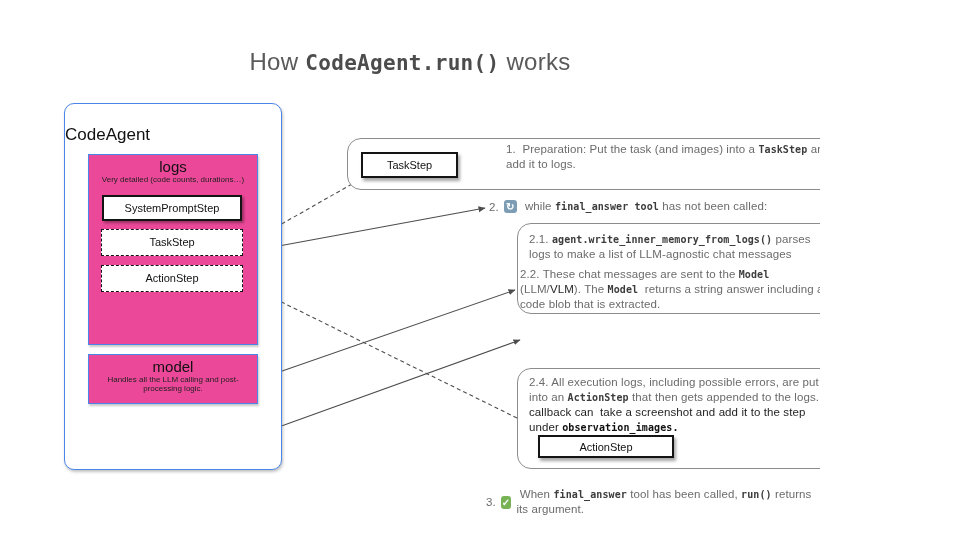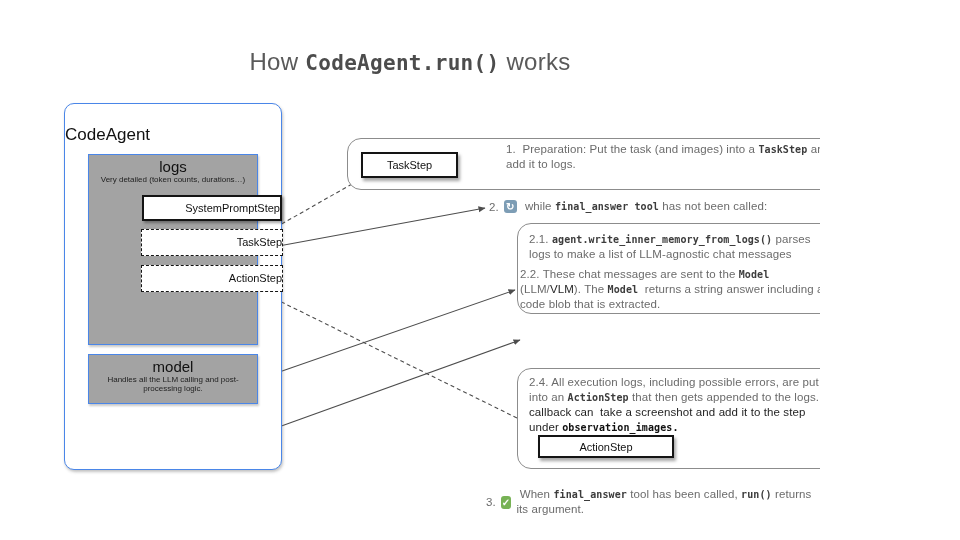--- a/index.html
+++ b/index.html
@@ -22,31 +22,31 @@
   .ln  { stroke:#4d4d4d; stroke-width:1.1; fill:none; }
   .dash{ stroke-dasharray:4 3; }
   
   .agent-box {
     position:absolute; left:64px; top:103px; width:218px; height:367px;
     border:1.6px solid #4a86e8; border-radius:10px; background:#fff;
     box-shadow:1px 2px 3px rgba(120,120,120,.45);
   }
   .agent-title { text-align:left; margin-top:21px; font-size:17px; color:#111; }
   .panel {
-    position:absolute; background:#a3a3a3; border:1.5px solid #4a86e8;
+    position:absolute; background:#ec4899; border:1.5px solid #4a86e8;
     box-shadow:1px 2px 2px rgba(120,120,120,.4);
   }
   .logs-box  { left:23px; top:50px;  width:170px; height:191px; }
   .model-box { left:23px; top:250px; width:170px; height:50px; }
   .tools-box { left:23px; top:310px; width:170px; height:44px; }
   .panel-title { text-align:center; font-size:15px; color:#111; margin-top:3px; line-height:17px; }
   .panel-sub   { text-align:center; font-size:8px;  color:#222; line-height:9px; padding:0 8px; }
   .step-box {
     position:absolute; left:12px; width:142px; height:27px; background:#fff;
-    font-size:11px; color:#111; text-align:right; line-height:24px;margin-left:40px;
+    font-size:11px; color:#111; text-align:center; line-height:24px;
   }
   .step-solid  { border:2px solid #141414; box-shadow:1.5px 2px 2.5px rgba(0,0,0,.35); height:26px; line-height:23px; }
   .step-dashed { border:1.5px dashed #141414; }
   
   .ann-box {
     position:absolute; border:1.2px solid #8c8c8c; border-radius:14px; background:#fff;
   }
   .box1 { left:347px; top:138px; width:498px; height:52px; }
   .box21{ left:517px; top:223px; width:325px; height:91px; }
   .box23{ left:517px; top:316px; width:325px; height:51px; }
@@ -109,21 +109,21 @@
     <line class="ln dash" x1="517" y1="418" x2="251" y2="287" marker-end="url(#ah)"></line>
     <line class="ln" x1="262" y1="378" x2="515" y2="290" marker-start="url(#ahr)" marker-end="url(#ah)"></line>
     <line class="ln" x1="262" y1="433" x2="520" y2="340" marker-start="url(#ahr)" marker-end="url(#ah)"></line>
   </svg>
 
   <div class="agent-box">
     <div class="agent-title">CodeAgent</div>
 
     <div class="panel logs-box">
       <div class="panel-title">logs</div>
-      <div class="panel-sub">Very detailed (token counts, durations…)</div>
+      <div class="panel-sub">Very detailed (code counts, durations…)</div>
       <div class="step-box step-solid" style="top:40px;  left:13px; width:140px;">SystemPromptStep</div>
       <div class="step-box step-dashed" style="top:74px;">TaskStep</div>
       <div class="step-box step-dashed" style="top:110px;">ActionStep</div>
     </div>
 
     <div class="panel model-box">
       <div class="panel-title">model</div>
       <div class="panel-sub">Handles all the LLM calling and post-processing logic.</div>
     </div>
 

